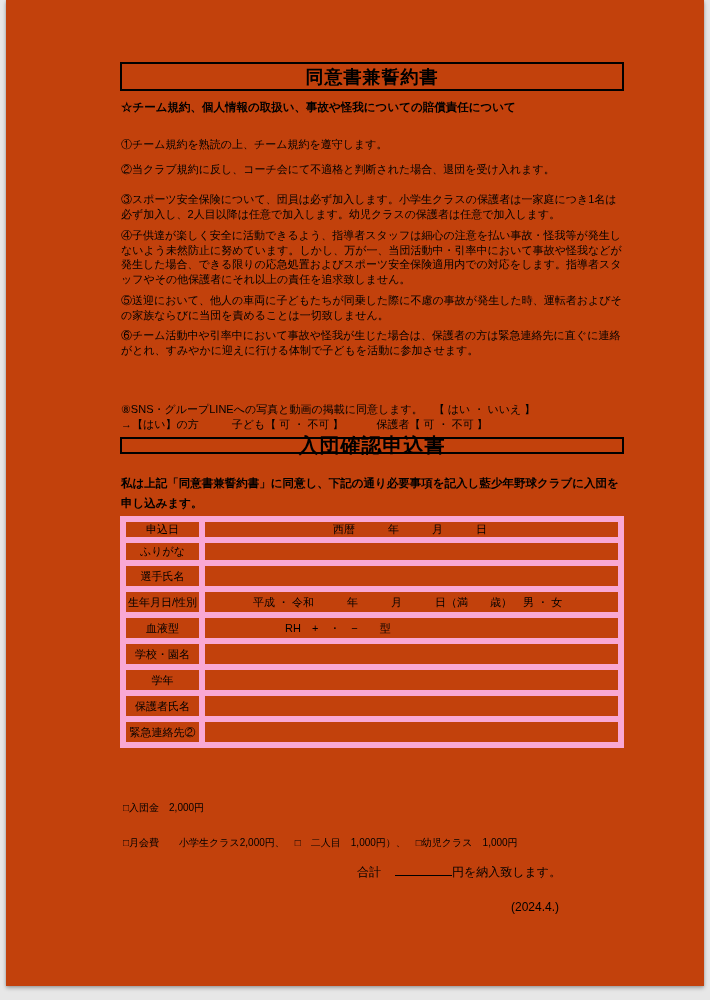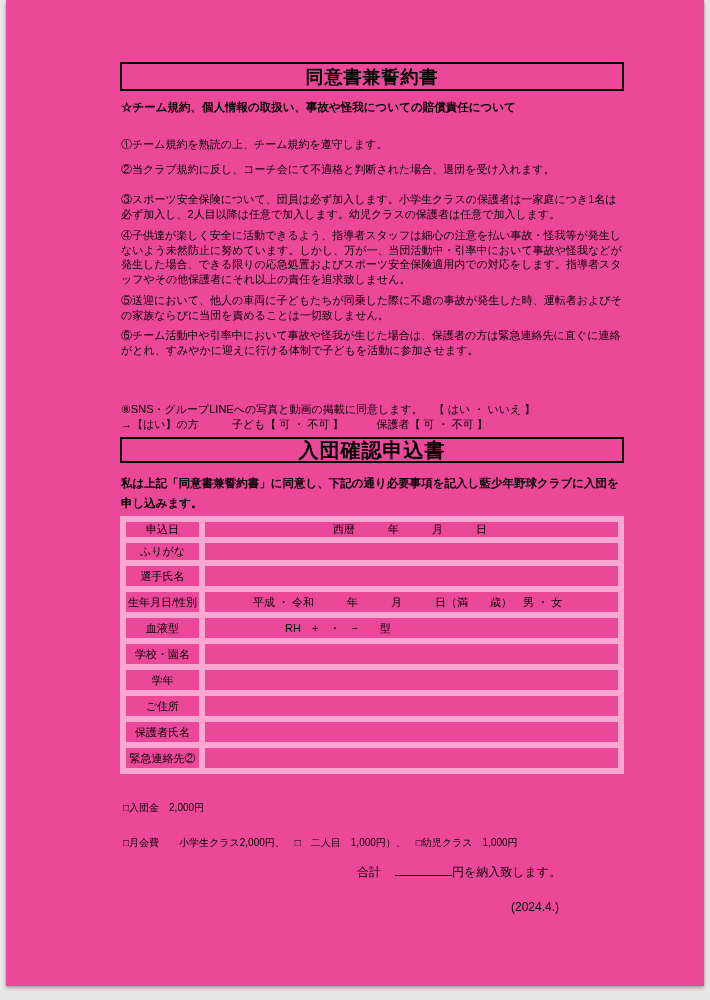--- a/index.html
+++ b/index.html
@@ -7,34 +7,34 @@
   body {
     font-family: "Liberation Sans", sans-serif;
     background:#e7e7e7;
     position:relative;
     overflow:hidden;
     color:#1a1a1a;
   }
   .viewer { position:absolute; inset:0; }
   .sheet {
     position:absolute; left:6px; top:0; width:698px; height:986px;
-    background:#ec4899;
+    background:#c2410c;
     box-shadow:0 2px 4px rgba(0,0,0,0.30), 0 0 2px rgba(0,0,0,0.12);
   }
   
   .abs { position:absolute; }
   .title-box {
     left:114px; width:504px;
     border:2px solid #000;
     display:flex; align-items:center; justify-content:center;
     font-weight:bold; color:#000;
     letter-spacing:1px;
   }
   #title1 { top:62px;  height:29px; font-size:18px; }
-  #title2 { top:437px; height:26px; font-size:20px; }
+  #title2 { top:437px; height:17px; font-size:20px; }
   .star-heading {
     left:115px; top:100px; width:510px;
     font-size:11.5px; font-weight:bold; color:#000;
   }
   .clause {
     left:115px; width:505px;
     font-size:11px; line-height:14.6px; color:#000;
     word-break:break-all; overflow-wrap:anywhere;
     white-space:pre-line;
   }
@@ -121,24 +121,20 @@
       </tr>
       <tr>
         <td class="lbl">学校・園名</td>
         <td class="val"></td>
       </tr>
       <tr>
         <td class="lbl">学年</td>
         <td class="val"></td>
       </tr>
       <tr>
-        <td class="lbl">ご住所</td>
-        <td class="val"></td>
-      </tr>
-      <tr>
         <td class="lbl">保護者氏名</td>
         <td class="val"></td>
       </tr>
       <tr>
         <td class="lbl">緊急連絡先②</td>
         <td class="val"></td>
       </tr>
     </tbody>
       </table>
 

